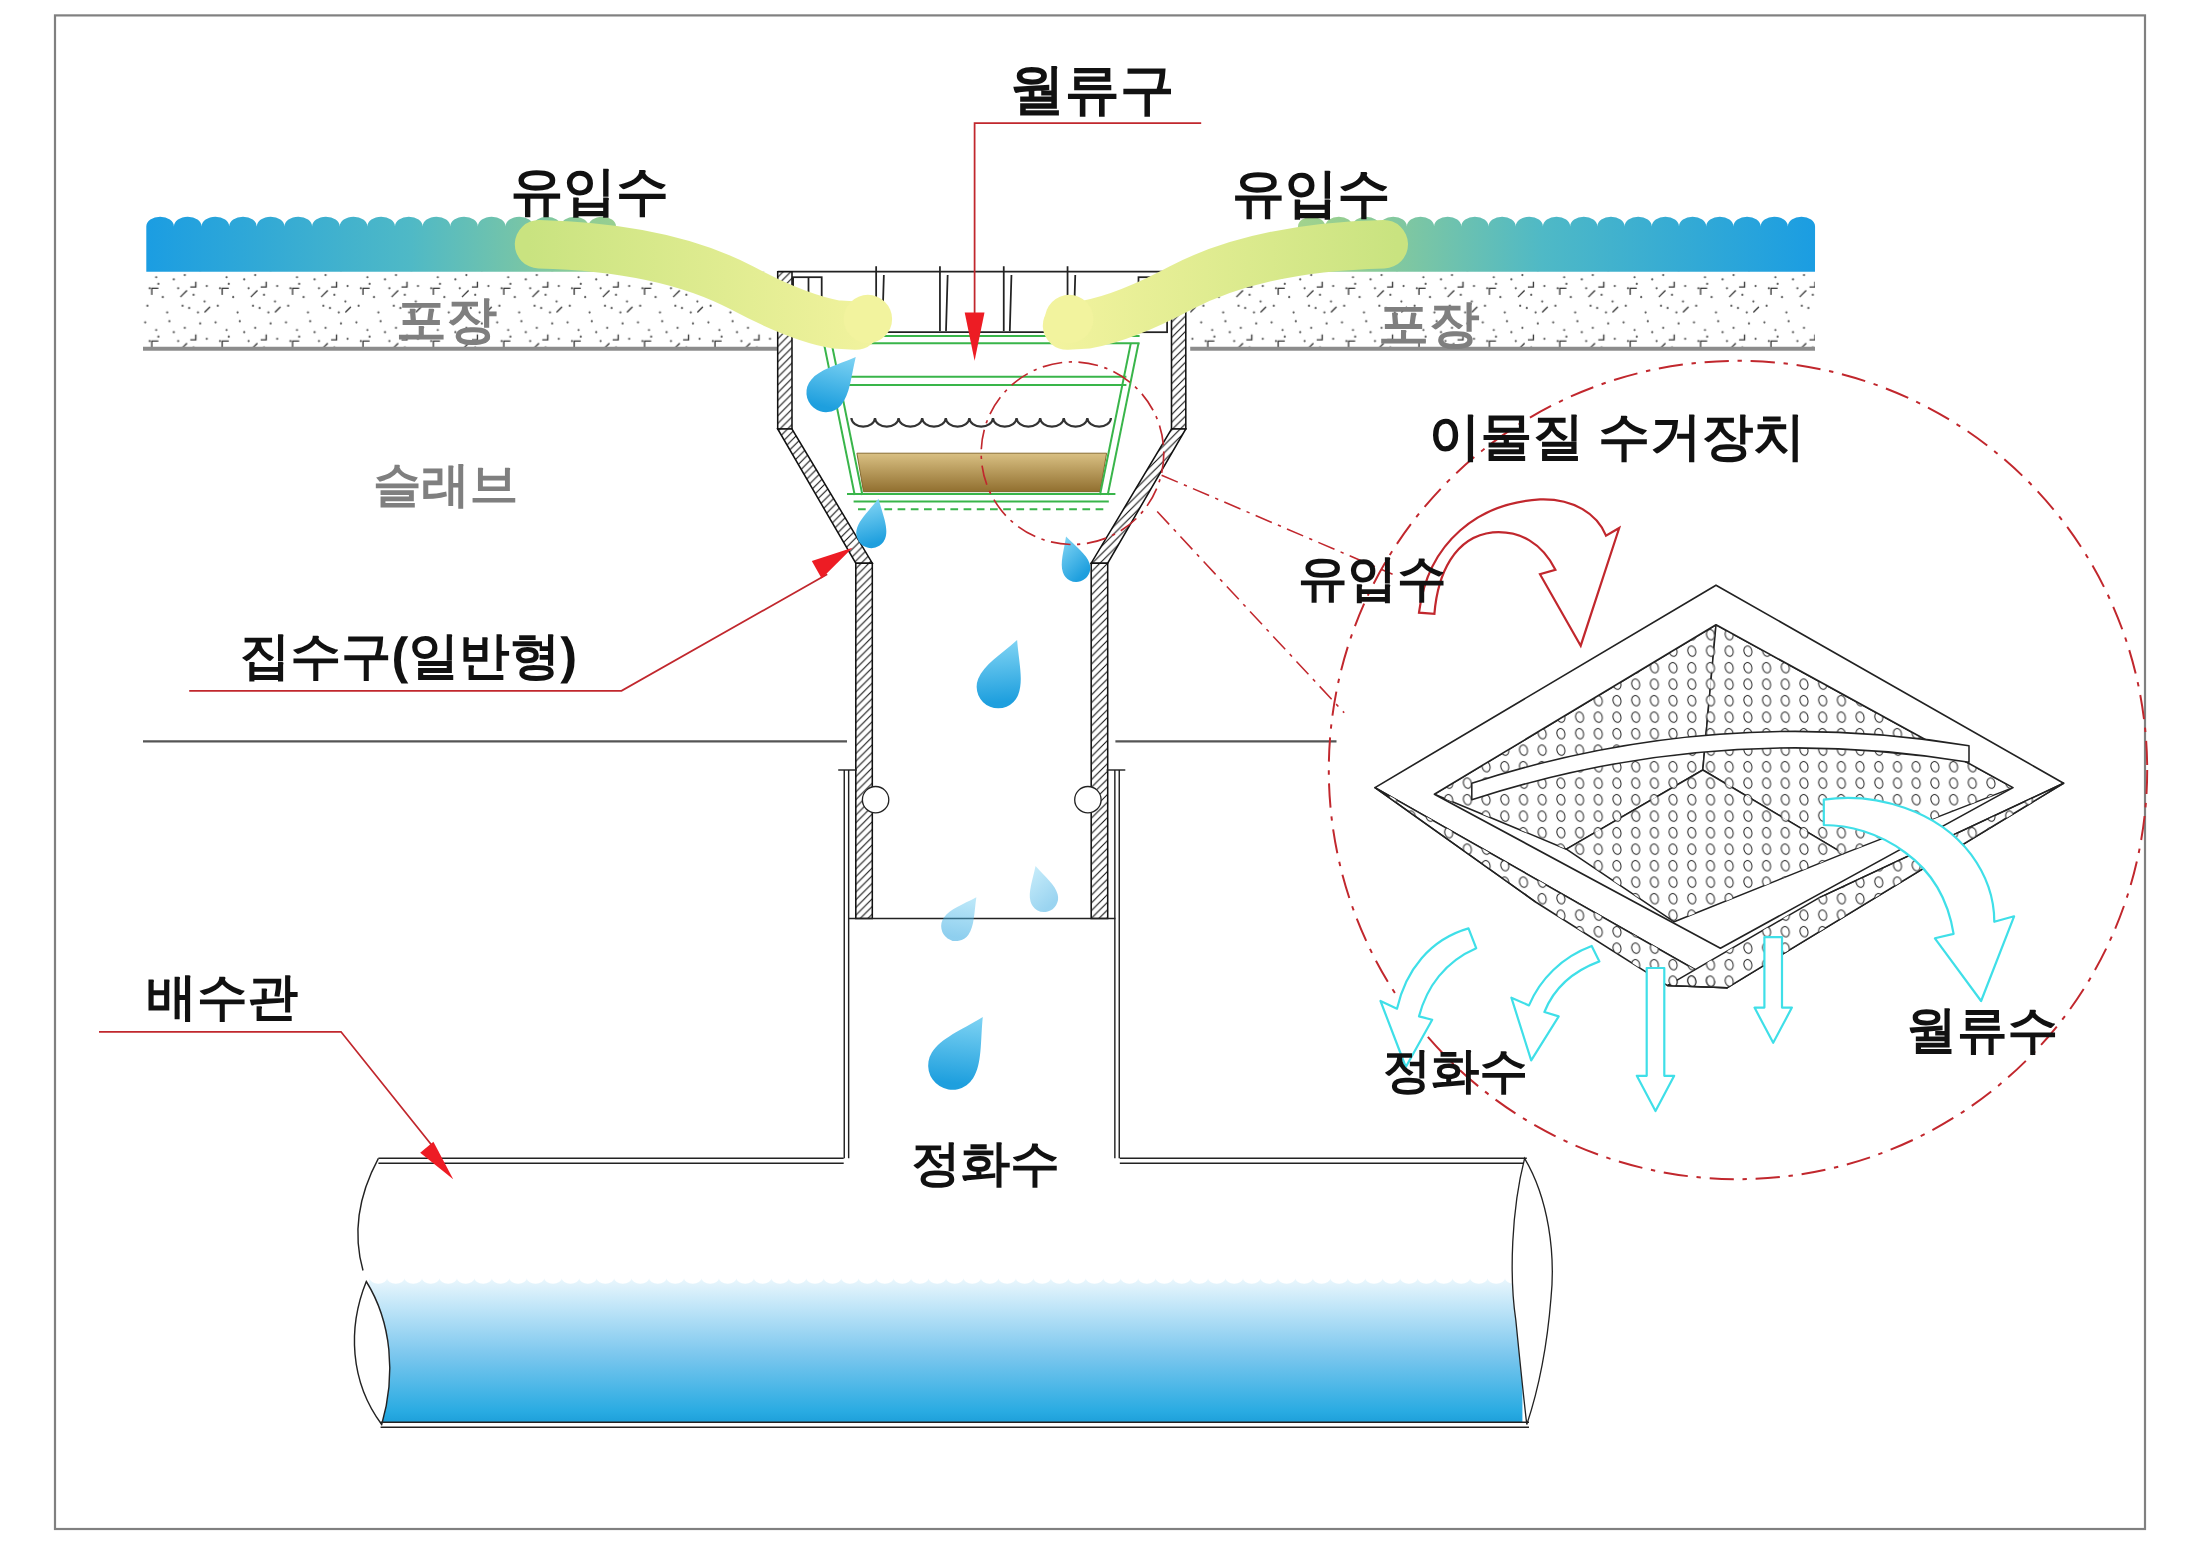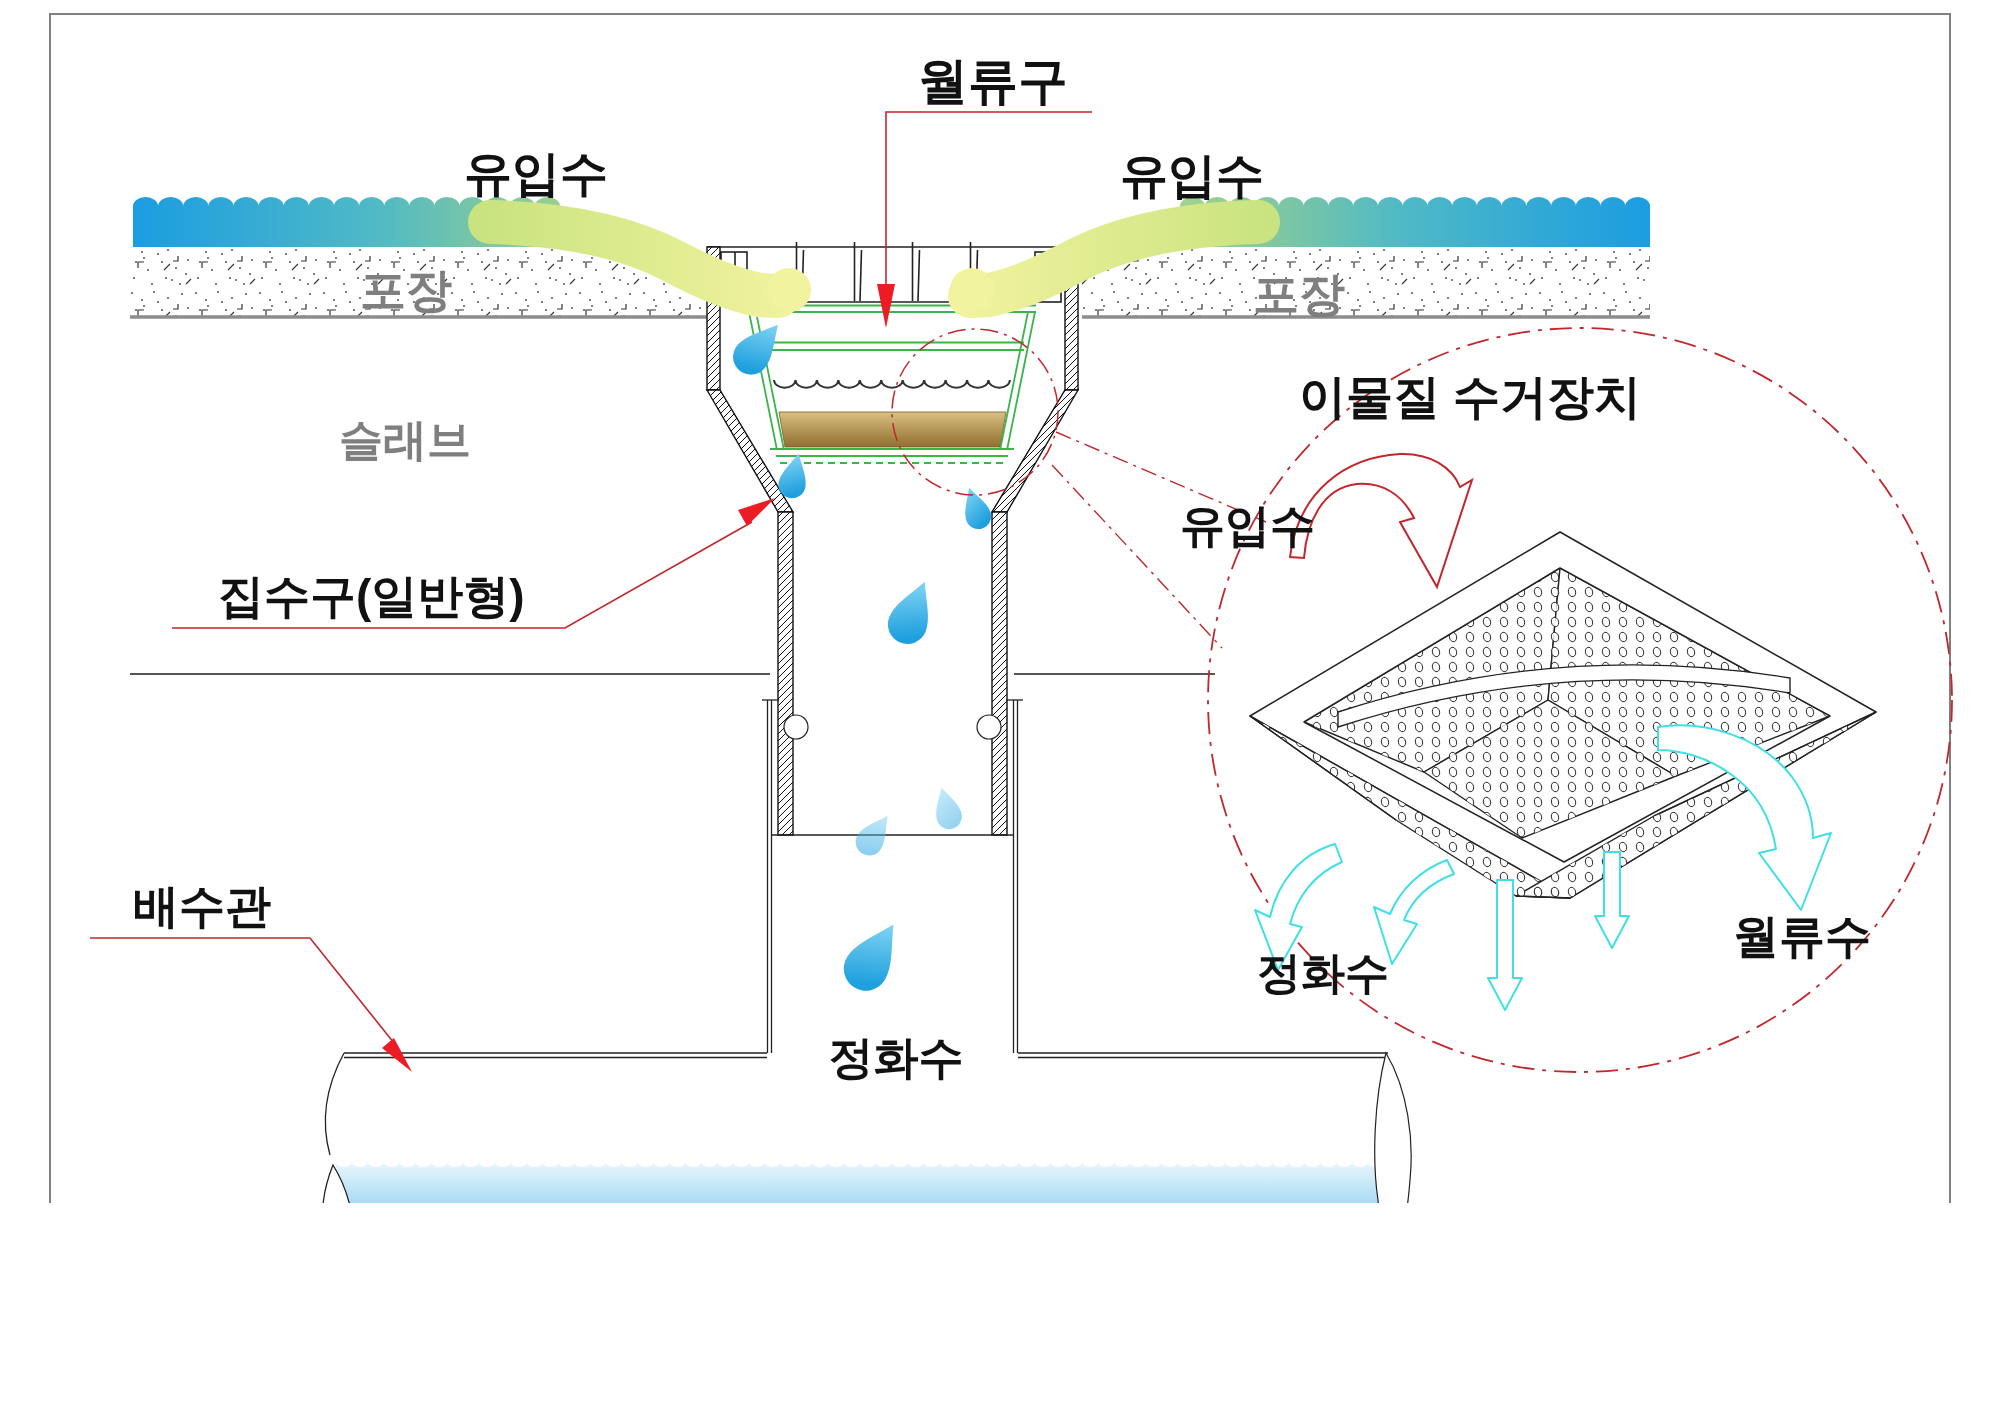--- a/index.html
+++ b/index.html
@@ -1,16 +1,16 @@
 <!DOCTYPE html>
 <html><head>
 <meta charset="utf-8">
 <style>
   html,body{margin:0;padding:0;background:#fff;}
-  .stage{width:2000px;height:1203px;position:relative;background:#fff;font-family:"Liberation Sans",sans-serif;}
+  .stage{width:2000px;height:1413px;position:relative;background:#fff;font-family:"Liberation Sans",sans-serif;}
   svg{display:block;}
   text{font-family:"Liberation Sans","DejaVu Sans",sans-serif;font-weight:700;}
   .lbl-black{fill:#111;}
   .lbl-gray{fill:#7f7f7f;}
 </style>
 </head>
 <body>
 
 <div class="stage">
 <svg width="2000" height="1413" viewBox="0 0 2000 1413">

